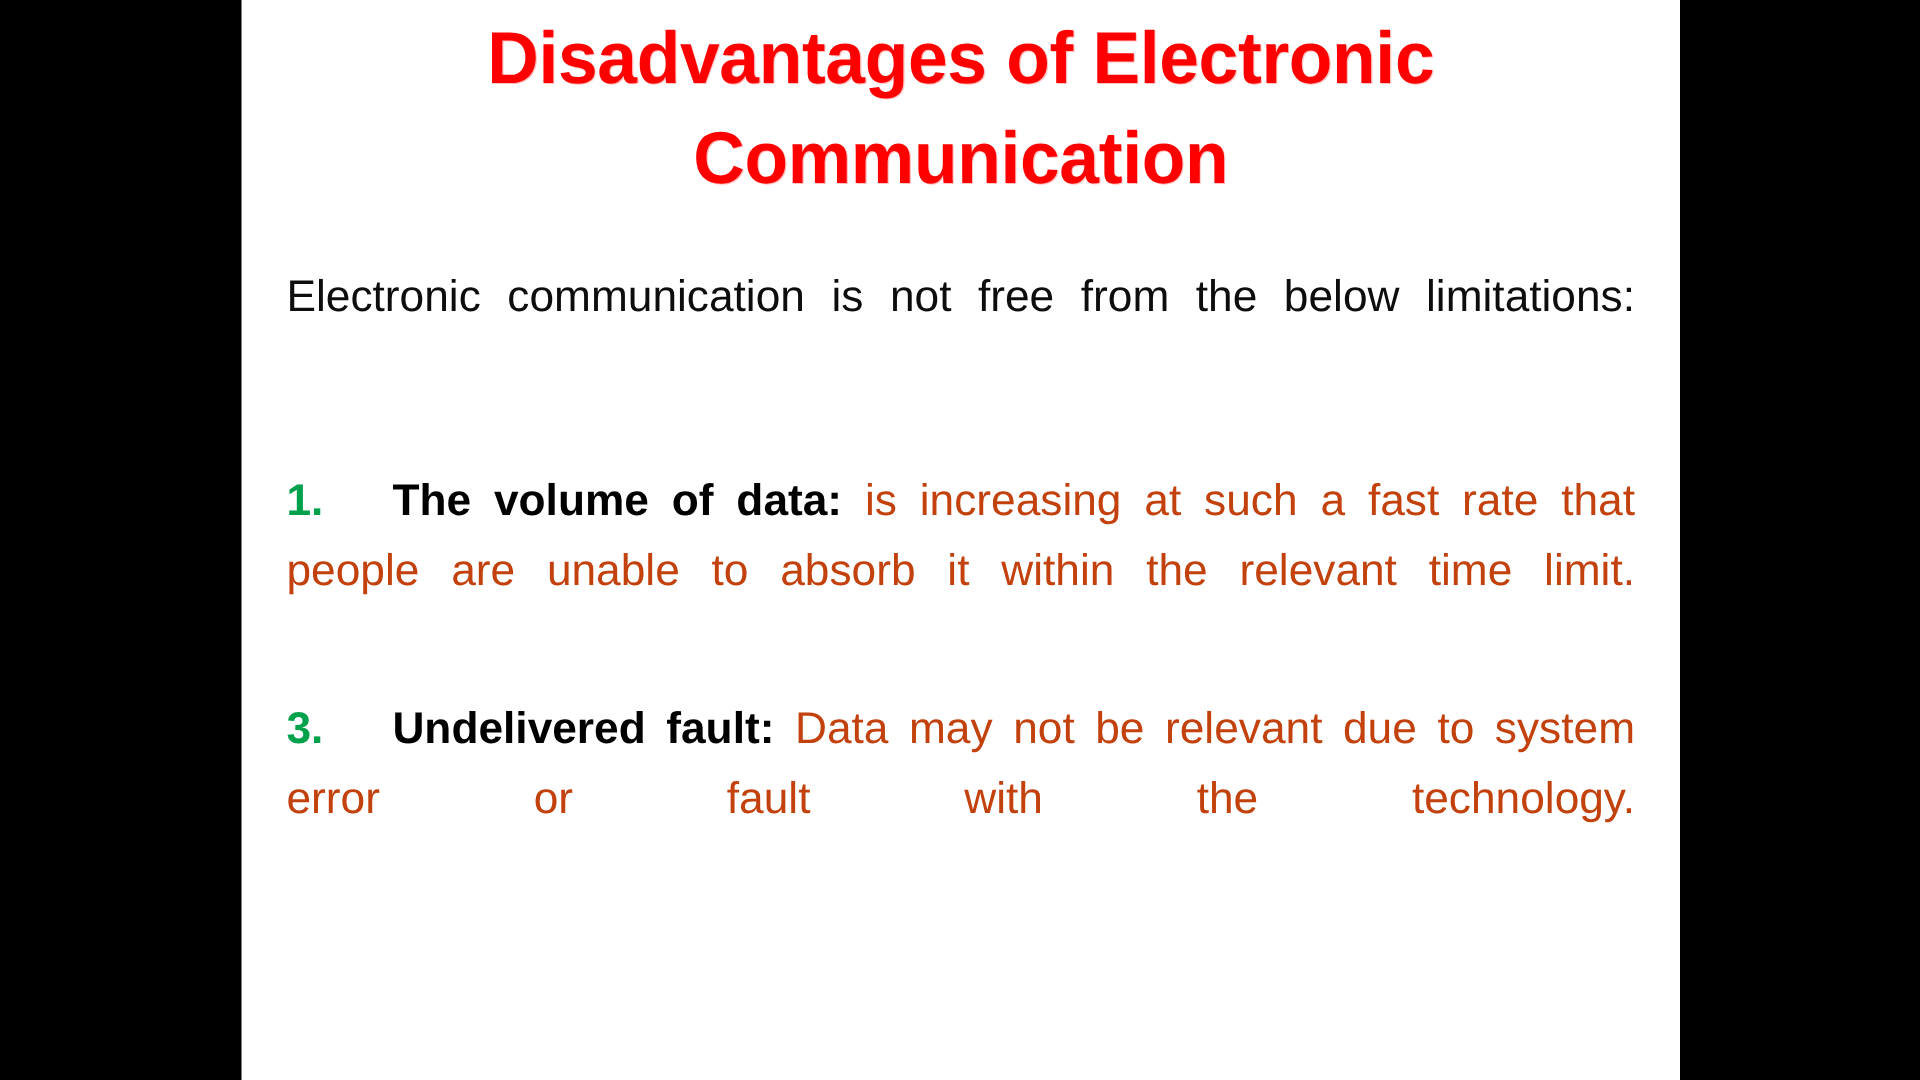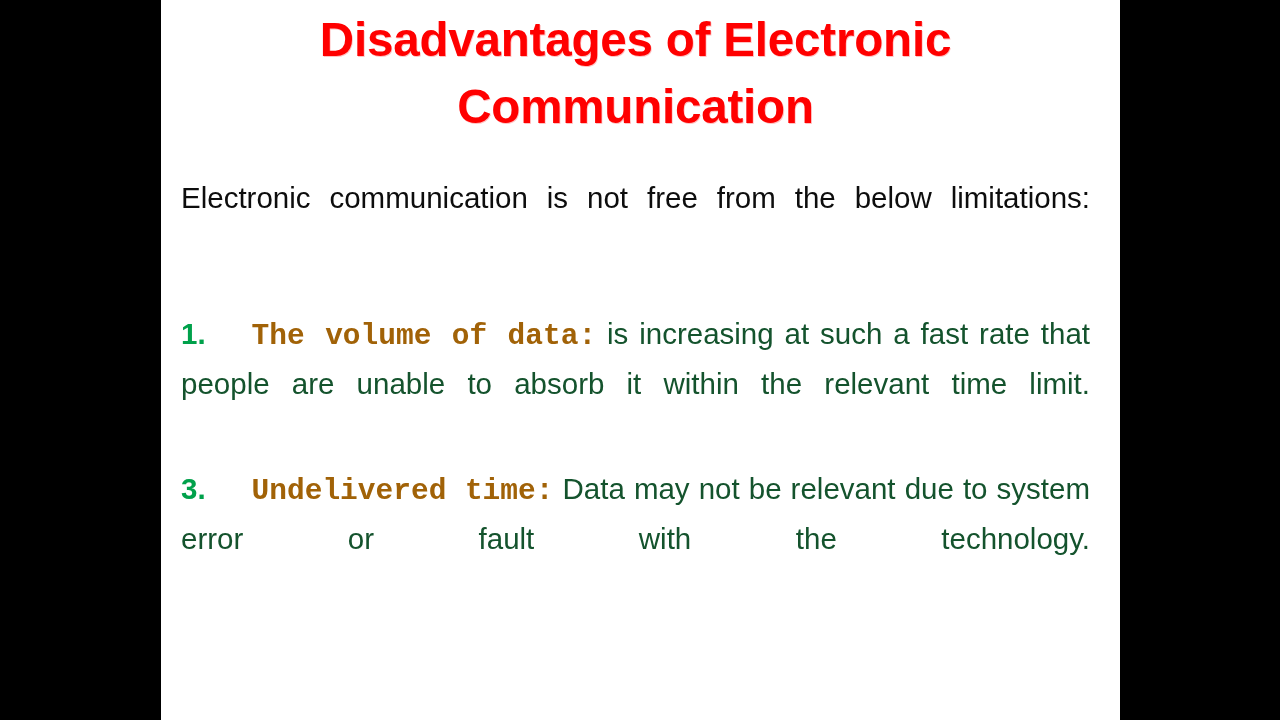--- a/index.html
+++ b/index.html
@@ -33,21 +33,21 @@
 
   
   #slide-canvas {
     position: absolute;
     top: 0;
     left: 161px;
     width: 959px;
     height: 720px;
     background: #ffffff;
     box-sizing: border-box;
-    padding: 0 30px 0 20px;
+    padding: 0 30px 0 30px;
   }
 
   #slide-title {
     margin: 0;
     padding-top: 6px;
     text-align: center;
     color: #ff0000;
     font-family: "Liberation Sans Narrow", "Liberation Sans", sans-serif;
     font-weight: bold;
     font-size: 49px;
@@ -90,26 +90,25 @@
 
   .item-num {
     color: #00a14b;
     font-weight: bold;
   }
   .item-gap {
     display: inline-block;
     width: 46px;
   }
   .item-term {
-    color: #a16207;
+    color: #000000;
     font-weight: bold;
-    font-family: Liberation Mono, monospace;
   }
   .item-body {
-    color: #14532d;
+    color: #c2410c;
     font-weight: normal;
   }
   
   .para::after {
     content: "";
     display: inline-block;
     width: 100%;
   }
 </style>
 </head>
@@ -129,18 +128,18 @@
       <p class="para intro">Electronic communication is not free from the below limitations:</p>
 
       <div class="spacer-line"></div>
 
       <p class="para list-item">
         <span class="item-num">1.</span><span class="item-gap"></span><span class="item-term">The volume of data:</span><span class="item-body"> is increasing at such a fast rate that people are unable to absorb it within the relevant time limit.</span>
       </p>
 
 
       <p class="para list-item">
-        <span class="item-num">3.</span><span class="item-gap"></span><span class="item-term">Undelivered time:</span><span class="item-body"> Data may not be relevant due to system error or fault with the technology.</span>
+        <span class="item-num">3.</span><span class="item-gap"></span><span class="item-term">Undelivered fault:</span><span class="item-body"> Data may not be relevant due to system error or fault with the technology.</span>
       </p>
 
     </div>
   </div>
 </div>
 
 </body></html>

